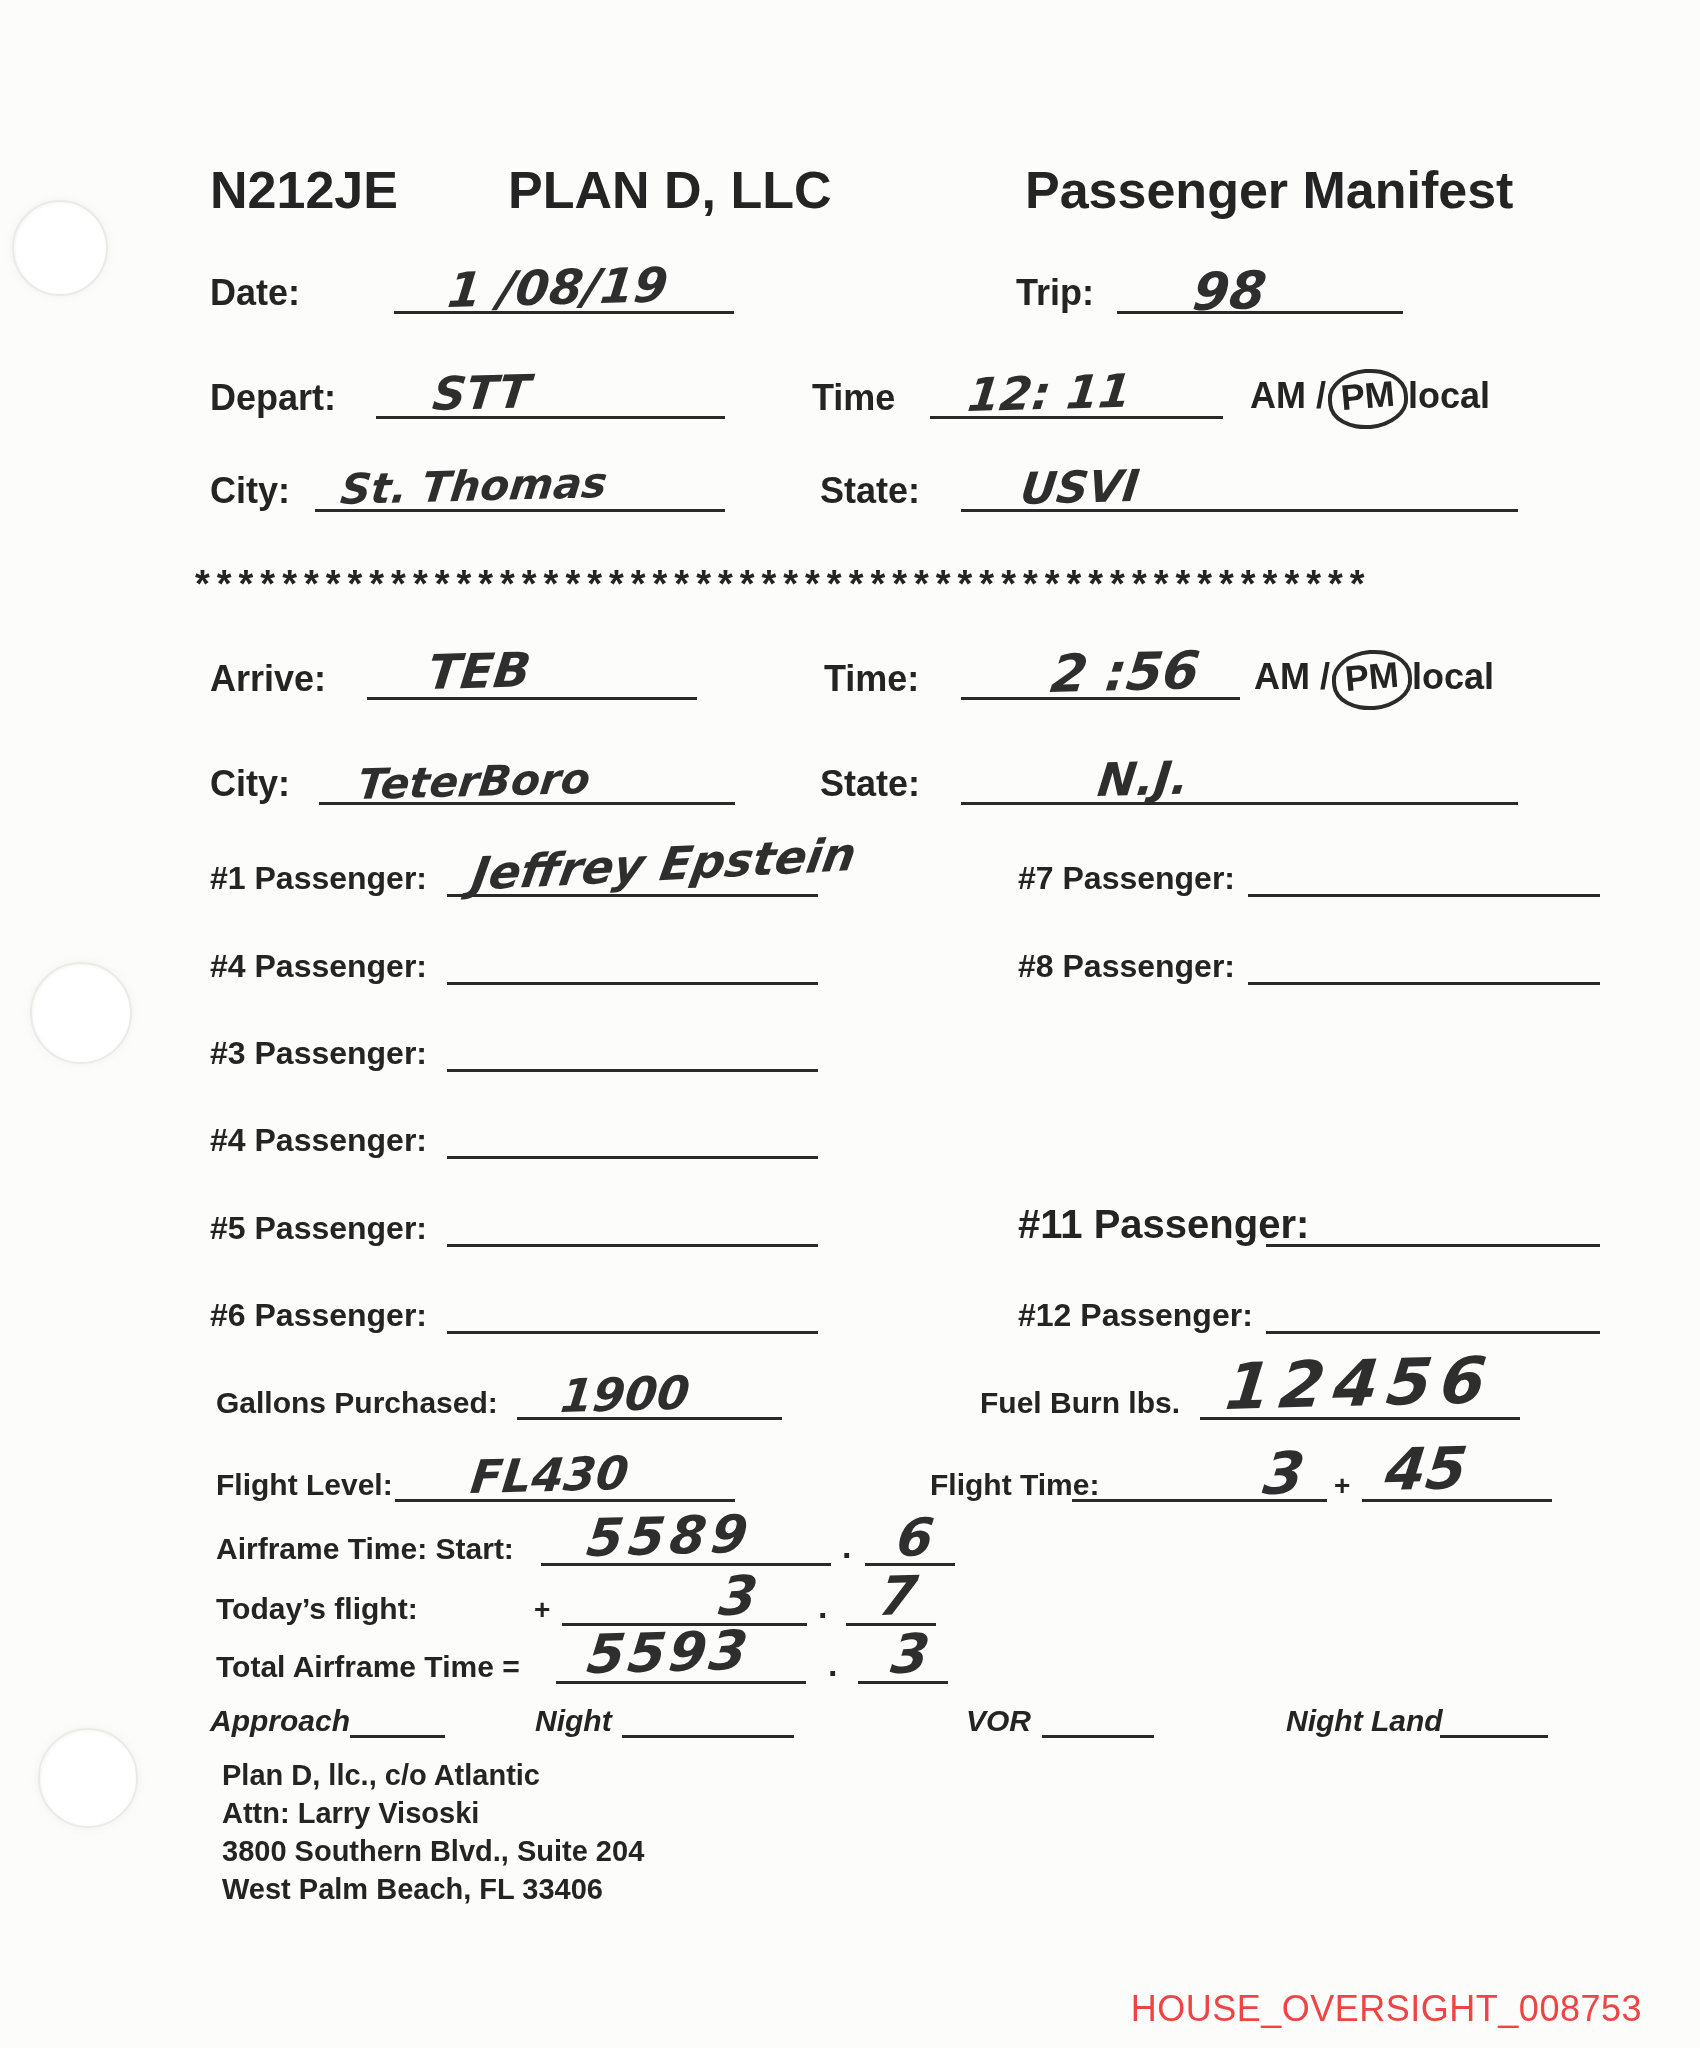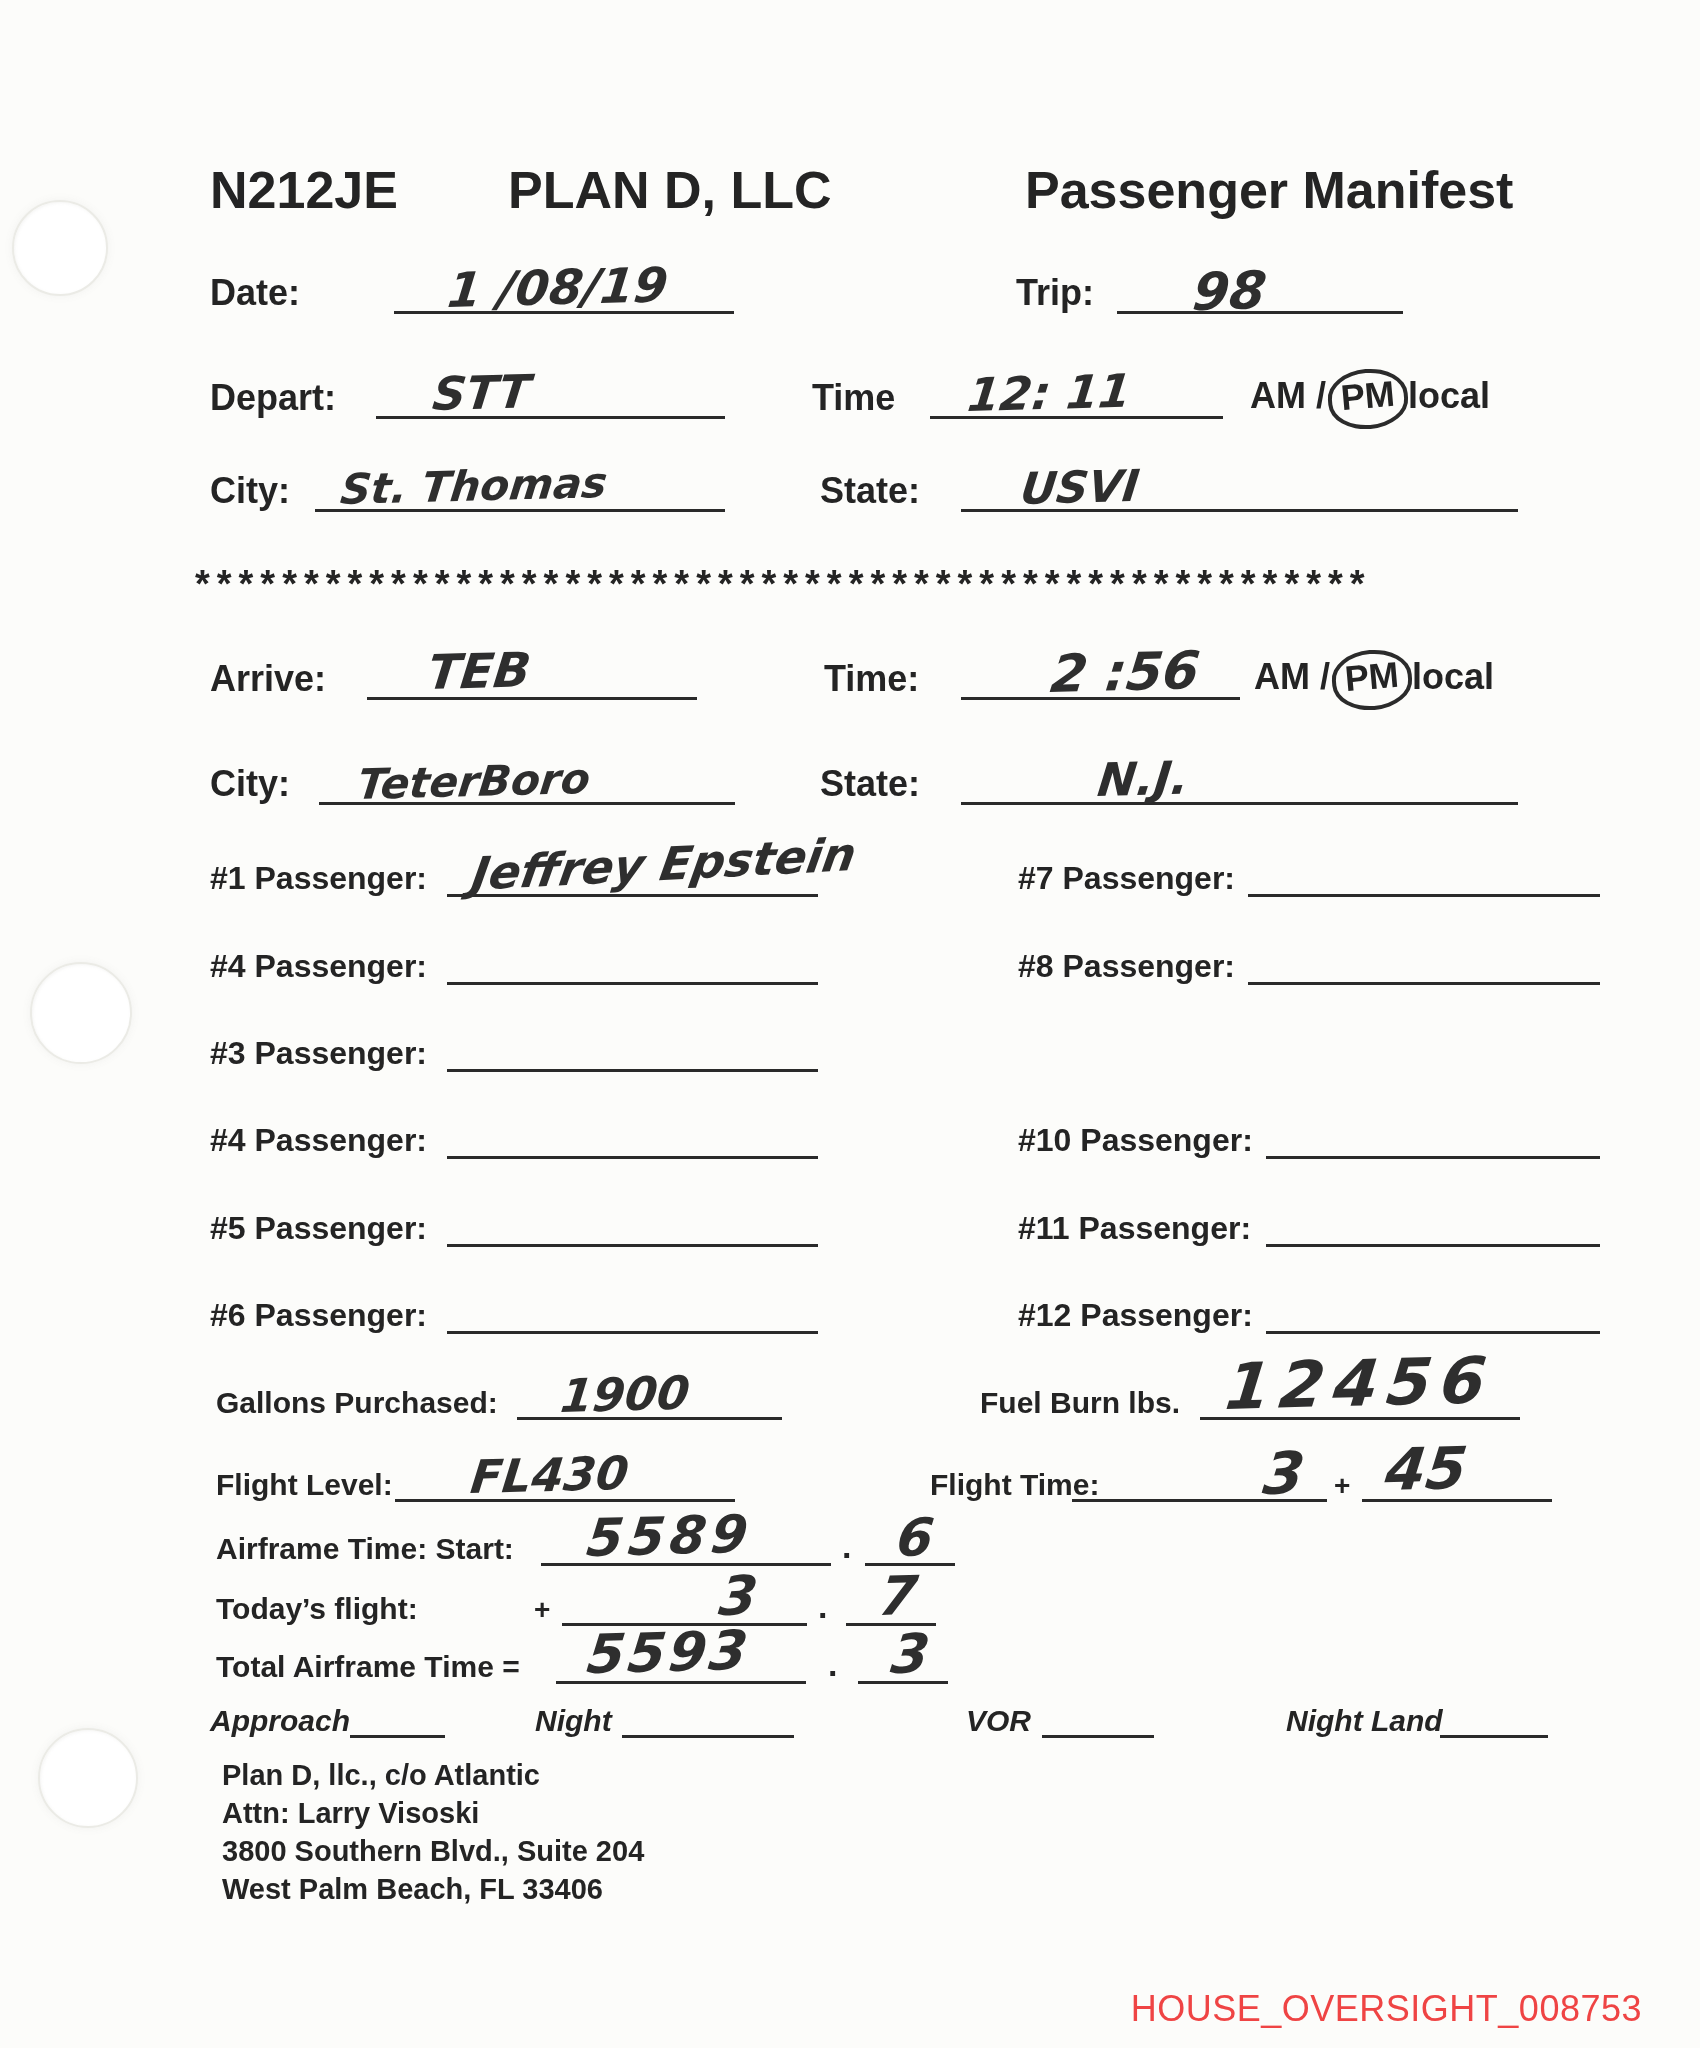--- a/index.html
+++ b/index.html
@@ -147,27 +147,22 @@
   <div class="row" style="left:1018px; top:837px; width:600px; height:60px;text-align:center;">
     <span class="lbl" style="left:0; font-size:32px;">#7 Passenger:</span>
     <div class="fl" style="left:230px; width:352px;"></div>
     <span class="hw" style="left:250px; bottom:0; font-size:40px;"></span>
   </div>
   <div class="row" style="left:1018px; top:925px; width:600px; height:60px;">
     <span class="lbl" style="left:0; font-size:32px;">#8 Passenger:</span>
     <div class="fl" style="left:230px; width:352px;"></div>
     <span class="hw" style="left:250px; bottom:0; font-size:40px;"></span>
   </div>
-  <div class="row" style="left:1018px; top:1099px; width:600px; height:60px;">
-    <span class="lbl" style="left:0; font-size:32px;">#10 Passenger:</span>
-    <div class="fl" style="left:248px; width:334px;"></div>
-    <span class="hw" style="left:268px; bottom:0; font-size:40px;"></span>
-  </div>
   <div class="row" style="left:1018px; top:1187px; width:600px; height:60px;">
-    <span class="lbl" style="left:0; font-size:32px;">#11 Passenger:</span>
+    <span class="lbl" style="left:0; font-size:40px;">#11 Passenger:</span>
     <div class="fl" style="left:248px; width:334px;"></div>
     <span class="hw" style="left:268px; bottom:0; font-size:40px;"></span>
   </div>
   <div class="row" style="left:1018px; top:1274px; width:600px; height:60px;">
     <span class="lbl" style="left:0; font-size:32px;">#12 Passenger:</span>
     <div class="fl" style="left:248px; width:334px;"></div>
     <span class="hw" style="left:268px; bottom:0; font-size:40px;"></span>
   </div>
 
   <div class="row" style="left:210px; top:1358px; width:1460px; height:62px;">

